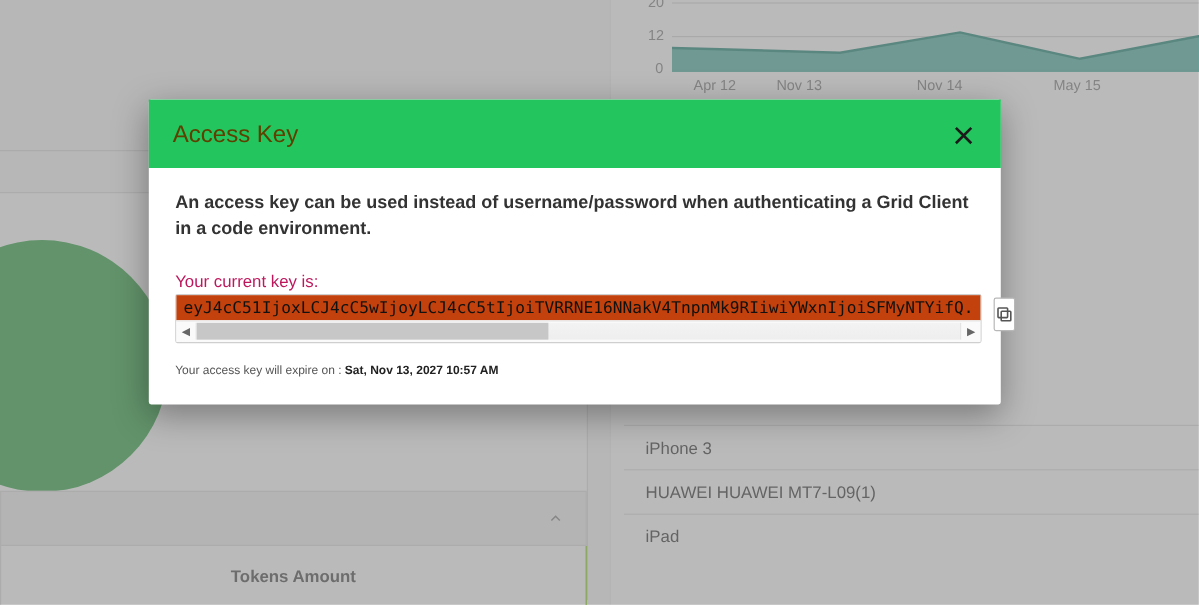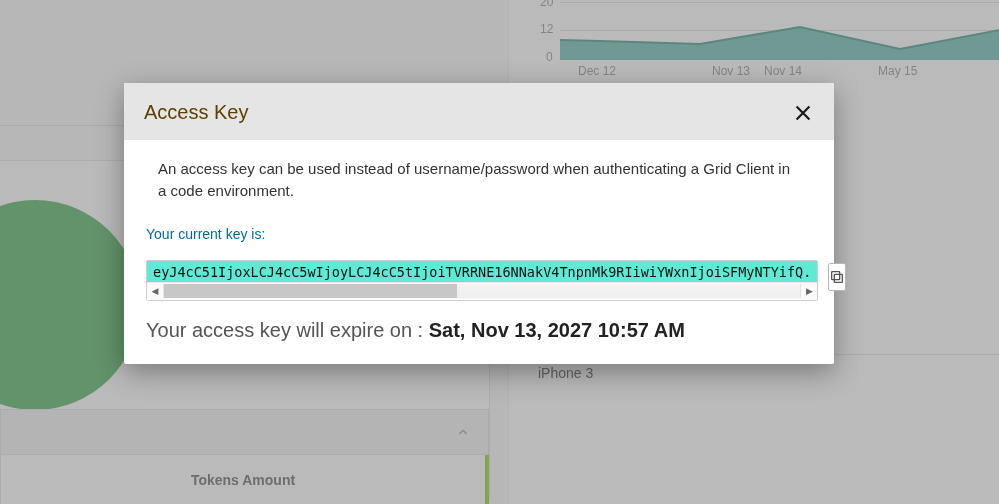--- a/index.html
+++ b/index.html
@@ -3,44 +3,44 @@
 <meta charset="utf-8">
 <style>
 html,body{margin:0;padding:0;width:999px;height:504px;font-family:"Segoe UI",Arial,sans-serif;font-size:14px;color:#333;background:#fff;overflow:hidden}
 *{box-sizing:border-box}
 .bg{position:absolute;inset:0;background:#f8f8f8}
 .card-left{position:absolute;left:-10px;top:160px;width:500px;height:340px;background:#fff;border:1px solid #e0e0e0}
 .circle{position:absolute;left:-70px;top:200px;width:210px;height:210px;border-radius:50%;background:#3ca84f}
 .sep{position:absolute;left:0;top:125px;width:498px;height:1px;background:#ddd}
 .accordion{position:absolute;left:0;top:409px;right:510px;height:46px;background:#f1f1f1;border:1px solid #e0e0e0;display:flex;align-items:center;justify-content:flex-end;padding:0 18px}
 .chev{width:14px;height:14px}
-.tokens{position:absolute;left:0;top:455px;right:510px;height:50px;background:#fff;border-left:1px solid #e0e0e0;border-right:4px solid #84cc16;display:flex;align-items:center;justify-content:center;font-weight:700;color:#555}
+.tokens{position:absolute;left:0;top:455px;right:510px;height:50px;background:#fff;border-left:1px solid #e0e0e0;border-right:1px solid #84cc16;display:flex;align-items:center;justify-content:center;font-weight:700;color:#555}
 .right-col{position:absolute;left:508px;top:0;right:0;height:504px;background:#fff;border-left:1px solid #eee}
 .tick{position:absolute;font-size:12px;color:#888}
 .grid{position:absolute;left:560px;right:0;height:1px;background:#d9d9d9}
 .dev-list{position:absolute;left:520px;right:0;top:354px}
 .dev{padding:10px 18px;border-top:1px solid #e0e0e0;color:#404040;font-size:14px}
 .arrow-r{position:absolute;left:508px;top:175px;width:10px;height:16px}
 .overlay{position:absolute;inset:0;background:rgba(130,130,130,.55)}
 .modal{position:absolute;left:124px;top:83px;width:710px;background:#fff;border-radius:2px;box-shadow:0 8px 28px rgba(0,0,0,.35)}
-.modal-head{background:#e5e5e5;padding:18px 20px 16px;display:flex;align-items:center;justify-content:space-between}
+.modal-head{background:#22c55e;padding:18px 20px 16px;display:flex;align-items:center;justify-content:space-between}
 .modal-title{font-size:20px;color:#5e4100;font-weight:400}
 .close{width:22px;height:22px;cursor:pointer}
 .modal-body{padding:18px 22px 22px}
-.desc{font-weight:400;color:#333;font-size:15px;line-height:1.45;margin:0 12px 24px}
-.lbl{font-size:14px;color:#0369a1;margin-bottom:18px}
+.desc{font-weight:700;color:#333;font-size:15px;line-height:1.45;margin:0 0 24px}
+.lbl{font-size:14px;color:#be185d;margin-bottom:3px}
 .keyrow{display:flex;align-items:flex-start;gap:10px}
 .keybox{flex:1;border:1px solid #cfcfcf;border-radius:2px;background:#fff}
-.hl{background:#5eead4;padding:3px 6px 2px;font-family:Consolas,monospace;font-size:13.5px;color:#111;white-space:nowrap;overflow:hidden}
+.hl{background:#c2410c;padding:3px 6px 2px;font-family:Consolas,monospace;font-size:13.5px;color:#111;white-space:nowrap;overflow:hidden}
 .hscroll{height:18px;display:flex;align-items:center;border-top:1px solid #e8e8e8;background:#fafafa;position:relative}
 .sc-arrow{width:16px;height:16px;display:flex;align-items:center;justify-content:center;color:#666;font-size:9px}
 .sc-track{flex:1;height:14px;background:linear-gradient(#f3f3f3,#eee);position:relative;border-left:1px solid #e4e4e4;border-right:1px solid #e4e4e4}
 .sc-thumb{position:absolute;left:0;top:0;height:100%;width:46%;background:#c7c7c7}
 .copy{width:28px;height:28px;border:1px solid #b8b8b8;border-radius:2px;display:flex;align-items:center;justify-content:center;cursor:pointer;margin-top:3px;background:#fff}
-.exp{margin-top:18px;font-size:20px;color:#555}
+.exp{margin-top:18px;font-size:10px;color:#555}
 .exp b{color:#222;font-weight:700}
 </style>
 </head>
 <body>
 
 <div class="bg">
   <div class="card-left"></div>
   <div class="circle"></div>
   <div class="sep"></div>
 
@@ -56,32 +56,34 @@
   <span class="tick" style="left:540px;top:-5px">20</span>
   <span class="tick" style="left:540px;top:22px">12</span>
   <span class="tick" style="left:546px;top:50px">0</span>
   <div class="grid" style="top:2px"></div>
   <div class="grid" style="top:30px"></div>
   <div class="grid" style="top:58px"></div>
   <svg style="position:absolute;left:560px;top:0;width:440px;height:60px" viewBox="0 0 440 60" preserveAspectRatio="none">
     <path d="M0 40 L40 41 L140 44 L240 27 L340 49 L440 30 L440 60 L0 60 Z" fill="#3fa99a" fill-opacity=".85"></path>
     <path d="M0 40 L40 41 L140 44 L240 27 L340 49 L440 30" fill="none" stroke="#2e8e80" stroke-width="2"></path>
   </svg>
-  <span class="tick" style="left:578px;top:64px">Dec 12</span>
-  <span class="tick" style="left:712px;top:64px">Nov 13</span>
+  <span class="tick" style="left:578px;top:64px">Apr 12</span>
+  <span class="tick" style="left:647px;top:64px">Nov 13</span>
   <span class="tick" style="left:764px;top:64px">Nov 14</span>
   <span class="tick" style="left:878px;top:64px">May 15</span>
   <span class="tick" style="left:1006px;top:64px">No</span>
 
   <svg class="arrow-r" viewBox="0 0 10 16">
       <path d="M2 2l6 6-6 6" fill="none" stroke="#888" stroke-width="2"></path>
     </svg>
 
   <div class="dev-list">
     <div class="dev">iPhone 3</div>
+    <div class="dev">HUAWEI HUAWEI MT7-L09(1)</div>
+    <div class="dev">iPad</div>
   </div>
 </div>
 
 <div class="overlay"></div>
 
 <div class="modal">
   <div class="modal-head">
     <span class="modal-title">Access Key</span>
     <svg class="close" viewBox="0 0 24 24">
         <path d="M5 5l14 14M19 5L5 19" stroke="#1a1a1a" stroke-width="2.4" fill="none"></path>

